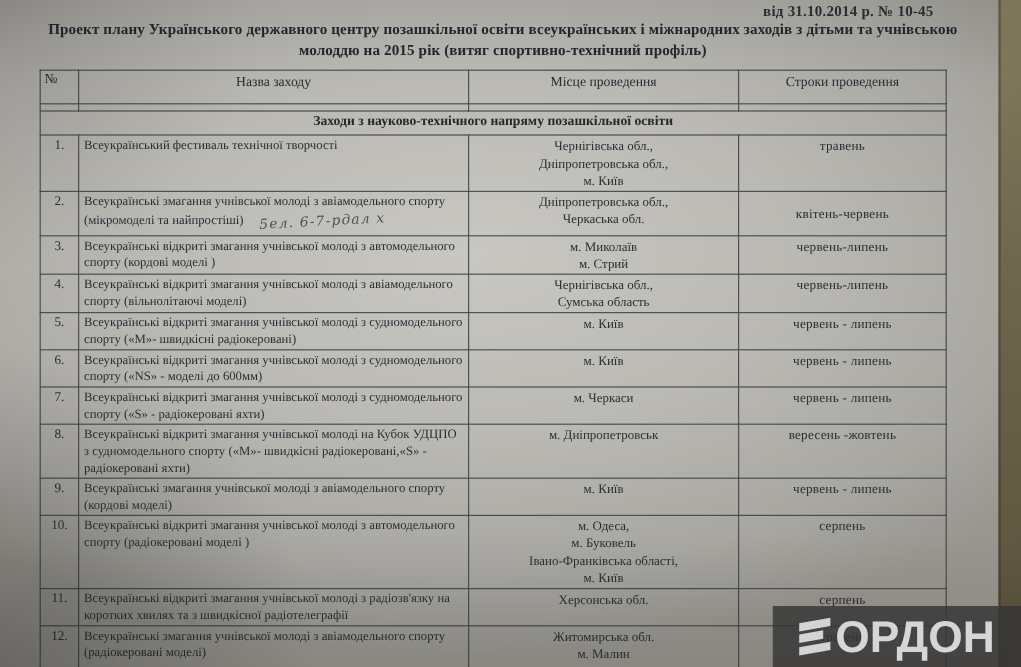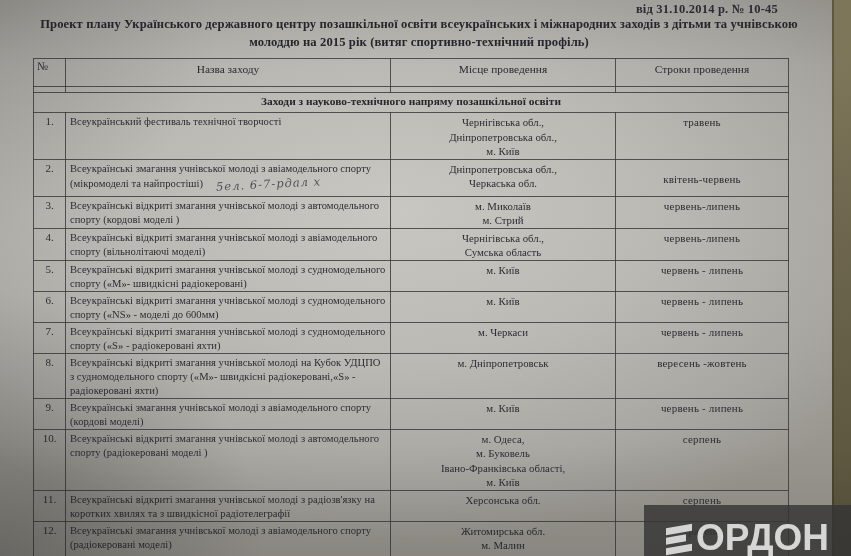--- a/index.html
+++ b/index.html
@@ -94,21 +94,21 @@
     background:
       radial-gradient(circle at 0% 100%, rgba(20,20,20,0.28) 0%, rgba(20,20,20,0.0) 26%),
       radial-gradient(circle at 0% 0%, rgba(20,20,20,0.10) 0%, rgba(20,20,20,0.0) 22%),
       linear-gradient(180deg, rgba(0,0,0,0.05) 0%, rgba(0,0,0,0.0) 12%, rgba(0,0,0,0.0) 80%, rgba(0,0,0,0.10) 100%);
   }
 
   .watermark {
     position: absolute; right: 0; top: 505px;
     width: 207px; height: 51px; z-index: 5;
     background: rgba(52,52,52,0.82);
-    display: flex; align-items: flex-end; justify-content: center;
+    display: flex; align-items: center; justify-content: center;
   }
   .wm-logo { width: 27px; height: 32px; margin-right: 3px; position: relative; }
   .wm-logo .bar {
     position: absolute; left: 0; width: 26px; height: 7px;
     background: #d4d4d4; transform: skewY(-10deg);
   }
   .wm-logo .bar:nth-child(1) { top: 2px; }
   .wm-logo .bar:nth-child(2) { top: 12px; width: 20px; }
   .wm-logo .bar:nth-child(3) { top: 22px; }
   .wm-text {

